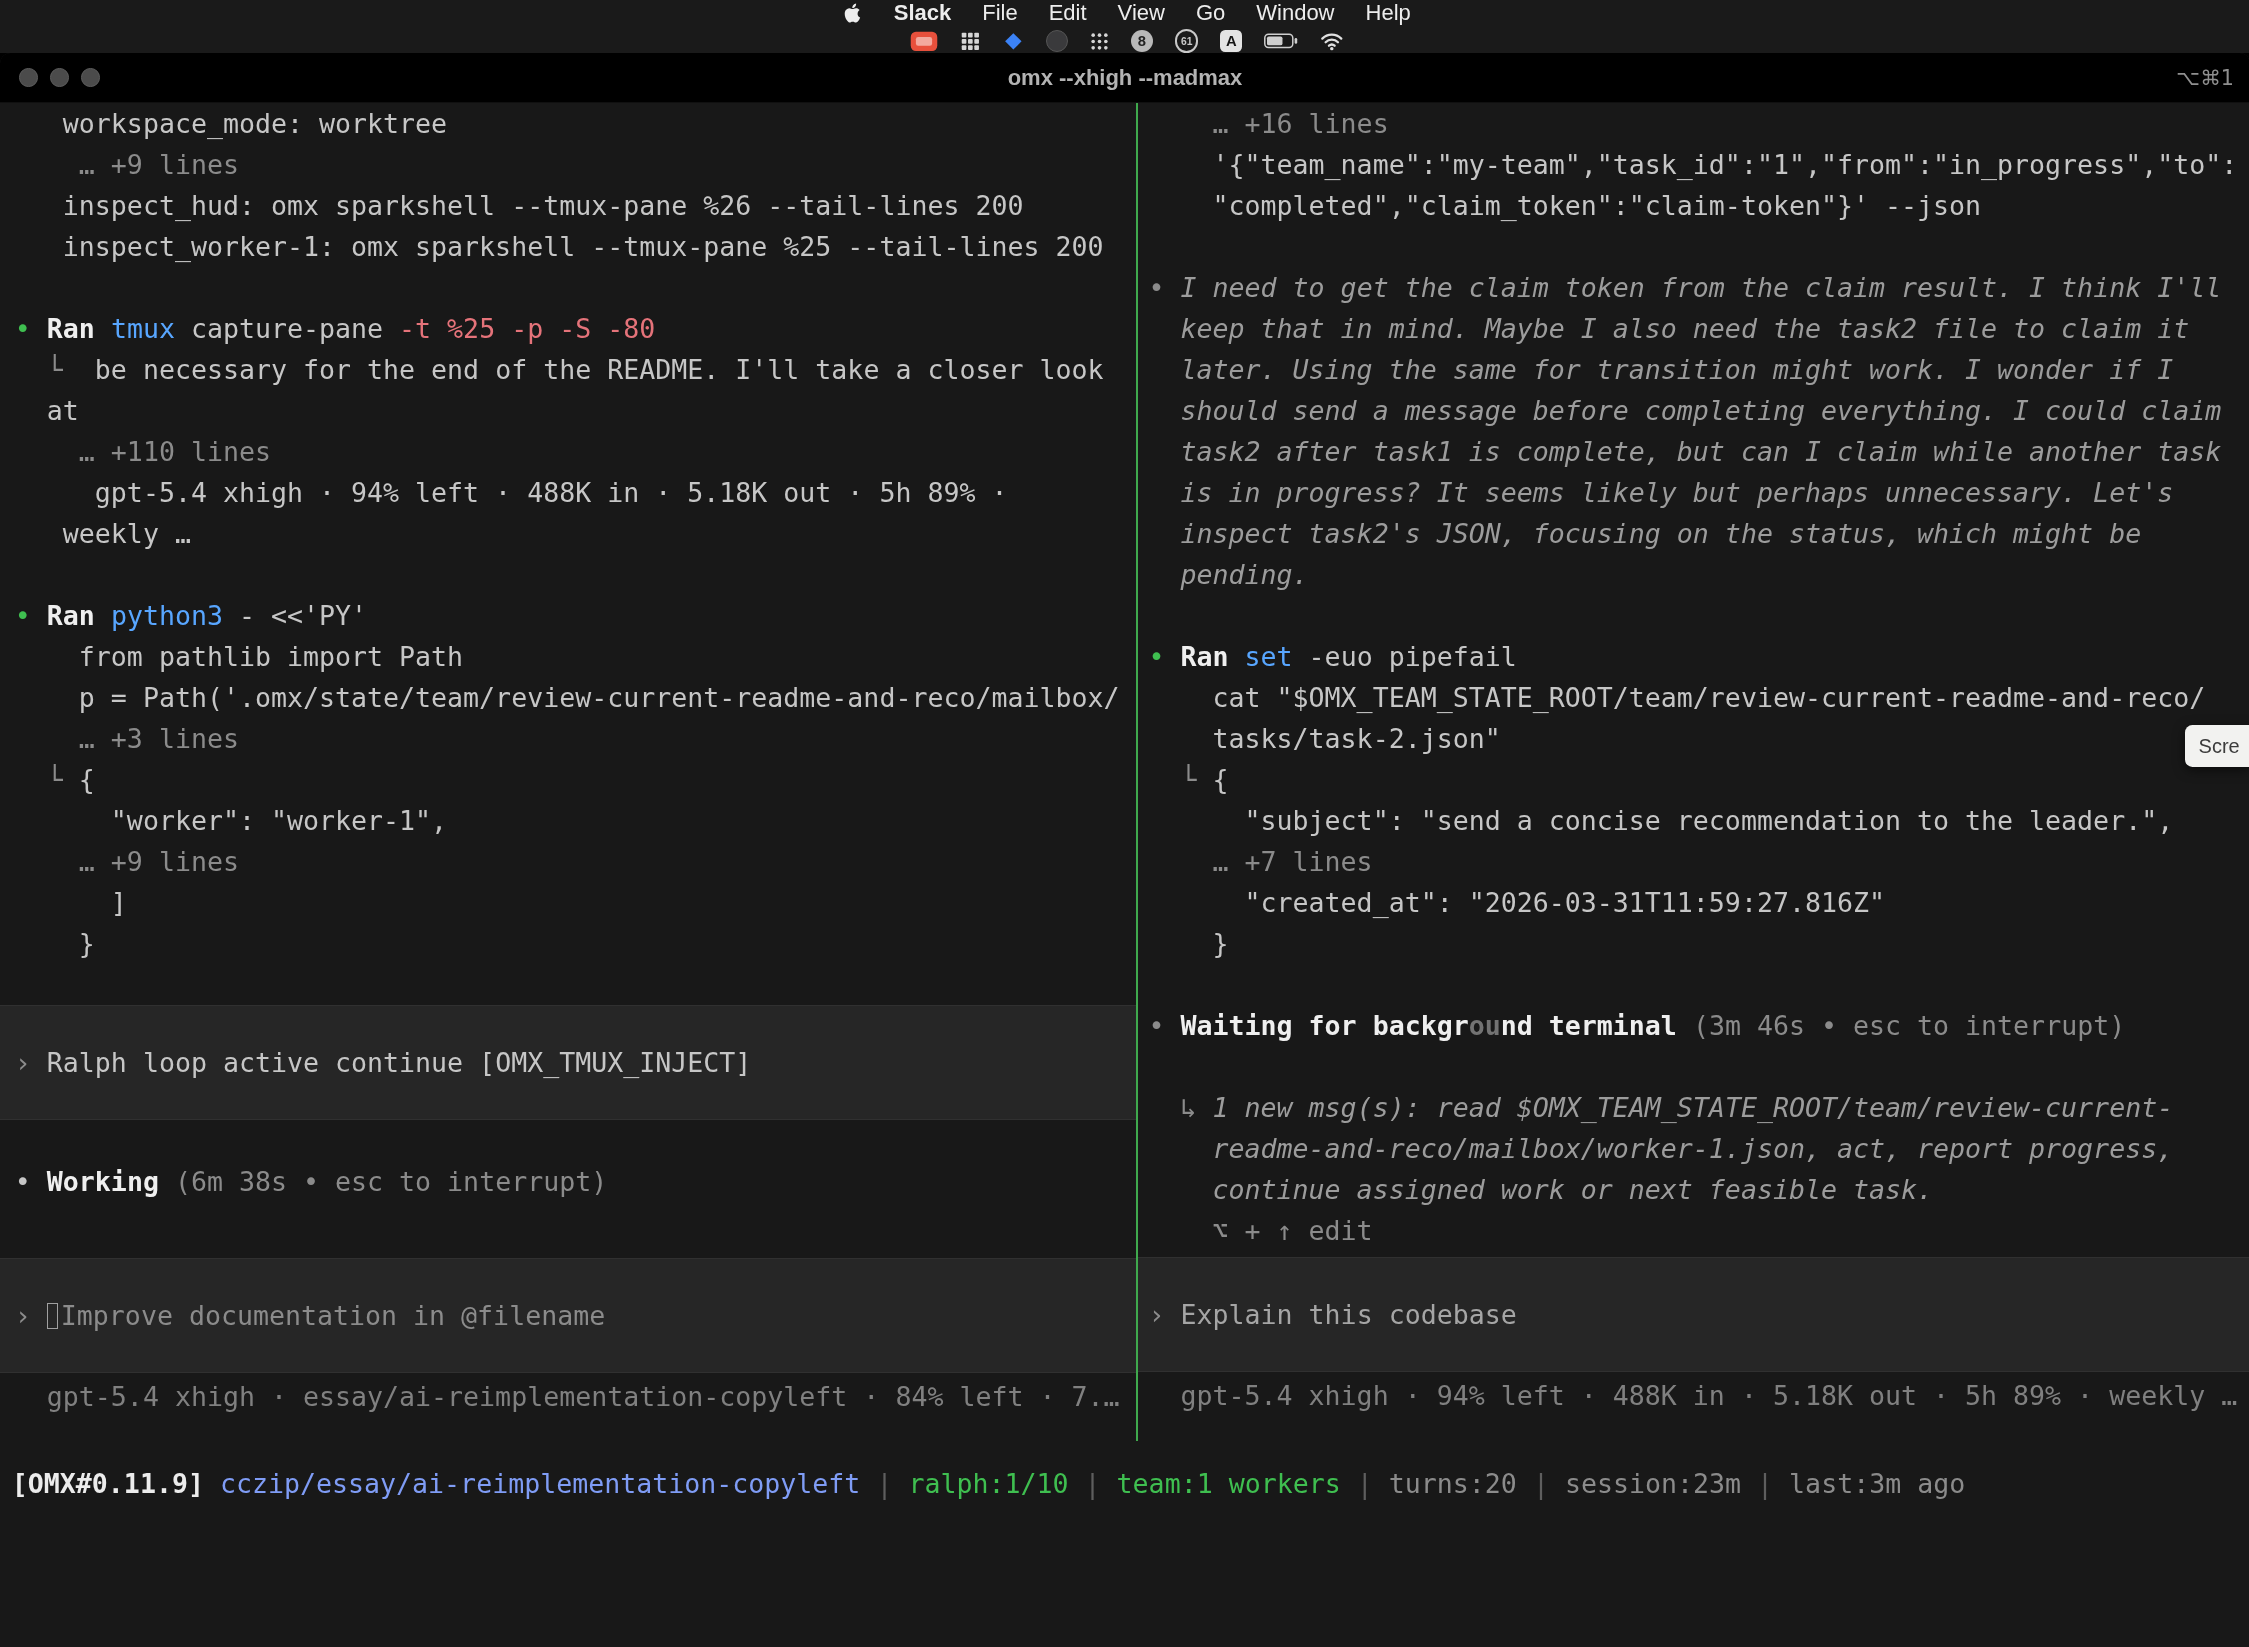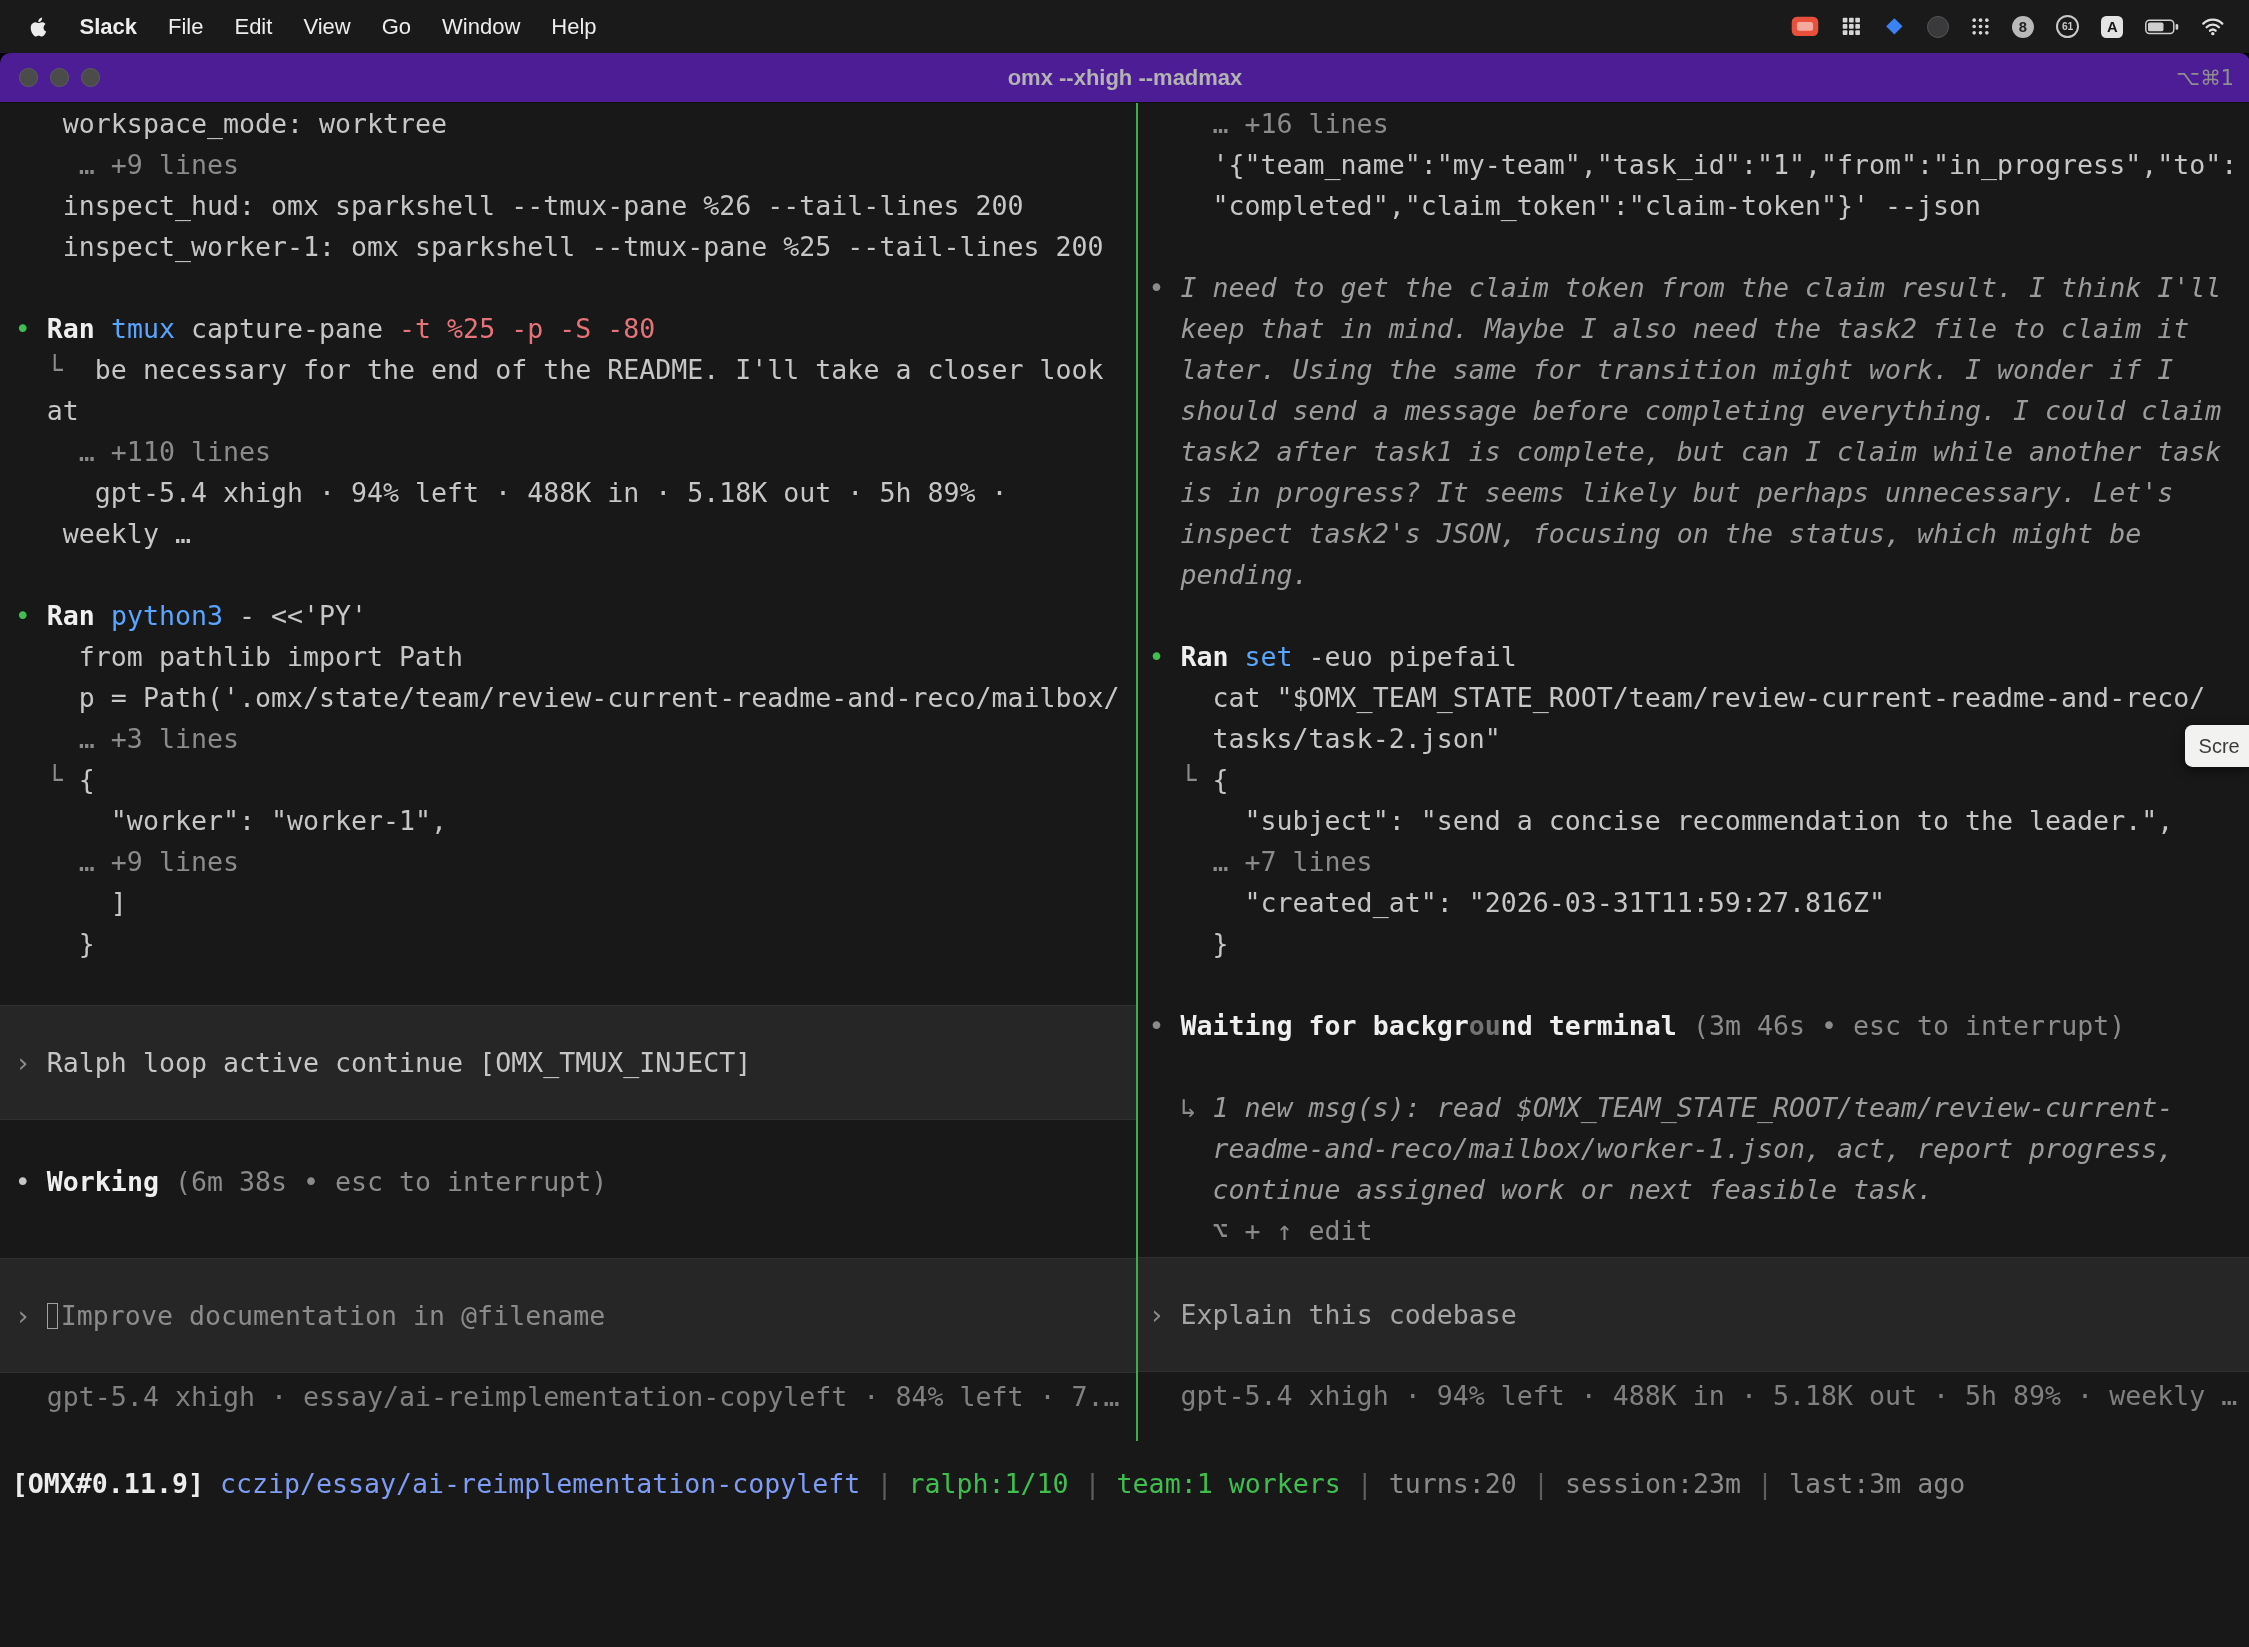--- a/index.html
+++ b/index.html
@@ -4,39 +4,39 @@
 <style>
   html,body{margin:0;padding:0;}
   body{width:2250px;height:1648px;background:#000;overflow:hidden;position:relative;
        font-family:"DejaVu Sans Mono","DejaVu Sans",monospace;}
   .screen{position:absolute;inset:0;}
 
   
   .menubar{position:absolute;top:0;left:0;right:0;height:53px;background:#1a1a1a;
            display:flex;align-items:center;justify-content:space-between;
            padding:0 25px 0 29.5px;box-sizing:border-box;
-           font-family:"Liberation Sans",sans-serif;}
+           font-family:"Liberation Sans",sans-serif;flex-direction:column;}
   .menu-left{display:flex;align-items:center;gap:31px;}
   .mi{color:#ededed;font-size:22px;cursor:default;}
   .mi.app{font-weight:700;}
   .menu-right{display:flex;align-items:center;gap:22px;}
   .ic{display:flex;align-items:center;justify-content:center;}
   .ic-rec{width:28px;height:20.7px;}
   .ic-ring{width:23.6px;height:23.6px;border:2.2px solid #c9c9c9;border-radius:50%;box-sizing:border-box;}
   .ring-num{font:700 10.3px "Liberation Sans",sans-serif;font-style:normal;color:#c9c9c9;}
   .ic-keya{width:22px;height:22px;background:#e3e3e3;border-radius:5.2px;color:#151515;
            font:700 14.8px "Liberation Sans",sans-serif;}
   .ic-eight{width:22px;height:22px;background:#b9b9b9;border-radius:50%;color:#222;
             font:700 14.8px "Liberation Sans",sans-serif;}
   .ic-appcircle{width:22px;height:22px;background:#3a3a3c;border:0.7px solid #555;border-radius:50%;box-sizing:border-box;}
 
   
   .window{position:absolute;top:53px;left:0;right:0;bottom:0;background:#181818;
           border-radius:10.3px 10.3px 0 0;overflow:hidden;display:flex;flex-direction:column;}
-  .titlebar{height:49px;flex:0 0 auto;background:#4c1d95;border-bottom:0.7px solid #101010;
+  .titlebar{height:49px;flex:0 0 auto;background:#000000;border-bottom:0.7px solid #101010;
             position:relative;display:flex;align-items:center;}
   .lights{display:flex;gap:12.5px;padding-left:19px;z-index:2;}
   .light{width:18.5px;height:18.5px;border-radius:50%;background:#4b4b4b;border:0.7px solid #5c5c5c;box-sizing:border-box;}
   .wtitle{position:absolute;left:0;right:0;text-align:center;color:#b3b3b3;
           font:700 22px "Liberation Sans",sans-serif;}
   .wshort{position:absolute;right:16px;color:#8f8f8f;font:400 20.7px "DejaVu Sans",sans-serif;}
 
   .term{display:flex;height:1338px;flex:0 0 auto;overflow:hidden;}
   .pane{overflow:hidden;font-size:26.6px;}
   .pane-left{width:1136px;flex:0 0 auto;--pad:14.8px;}

